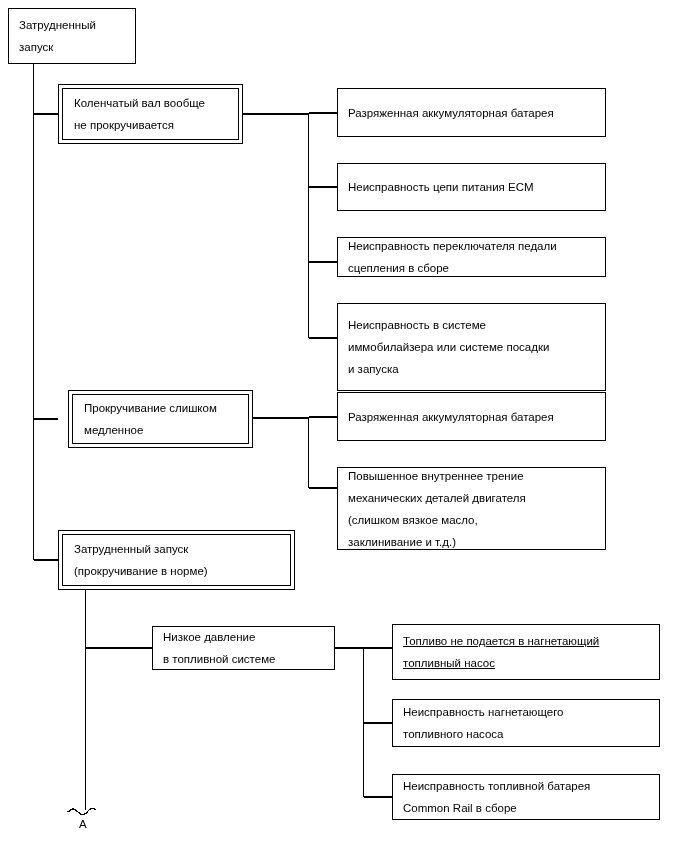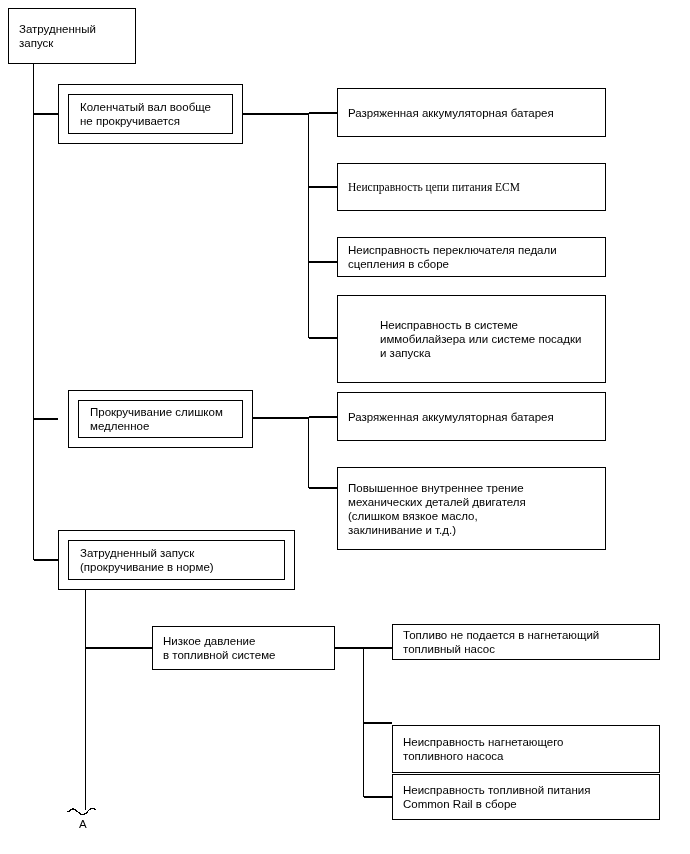--- a/index.html
+++ b/index.html
@@ -27,34 +27,34 @@
   .node {
     position: absolute;
     box-sizing: border-box;
     background: #ffffff;
     border: 1px solid #000000;
     display: flex;
     align-items: center;
   }
   .node.double {
     border: 1px solid #000000;
-    padding: 9px;
+    padding: 3px;
   }
   .node.double > .inner {
     box-sizing: border-box;
     width: 100%;
     height: 100%;
     border: 1px solid #000000;
     background: #ffffff;
     display: flex;
     align-items: center;
   }
   .label {
     font-size: 11.5px;
-    line-height: 14px;
+    line-height: 22px;
     color: #000000;
     white-space: pre-line;
     padding-left: 10px;
     padding-right: 6px;
   }
   .node.double .label {
     padding-left: 11px;
   }
   .break-label {
     position: absolute;
@@ -132,56 +132,56 @@
 
   <div class="node" style="left:152px;top:626px;width:183px;height:44px;">
     <div class="label">Низкое давление
 в топливной системе</div>
   </div>
 
   <div class="node" style="left:337px;top:88px;width:269px;height:49px;">
     <div class="label">Разряженная аккумуляторная батарея</div>
   </div>
 
-  <div class="node" style="left:337px;top:163px;width:269px;height:48px;font-family:Liberation Serif, serif;">
+  <div class="node" style="left:337px;top:163px;width:269px;height:48px;">
     <div class="label">Неисправность цепи питания ECM</div>
   </div>
 
   <div class="node" style="left:337px;top:237px;width:269px;height:40px;">
     <div class="label">Неисправность переключателя педали
 сцепления в сборе</div>
   </div>
 
-  <div class="node" style="left:337px;top:295px;width:269px;height:88px;padding-left:32px;">
+  <div class="node" style="left:337px;top:303px;width:269px;height:88px;">
     <div class="label">Неисправность в системе
 иммобилайзера или системе посадки
 и запуска</div>
   </div>
 
   <div class="node" style="left:337px;top:392px;width:269px;height:49px;">
     <div class="label">Разряженная аккумуляторная батарея</div>
   </div>
 
   <div class="node" style="left:337px;top:467px;width:269px;height:83px;">
     <div class="label">Повышенное внутреннее трение
 механических деталей двигателя
 (слишком вязкое масло,
 заклинивание и т.д.)</div>
   </div>
 
-  <div class="node" style="left:392px;top:624px;width:268px;height:36px;">
+  <div class="node" style="left:392px;top:624px;width:268px;height:56px;text-decoration:underline;">
     <div class="label">Топливо не подается в нагнетающий
 топливный насос</div>
   </div>
 
-  <div class="node" style="left:392px;top:699px;width:268px;height:48px;margin-top:26px;">
+  <div class="node" style="left:392px;top:699px;width:268px;height:48px;">
     <div class="label">Неисправность нагнетающего
 топливного насоса</div>
   </div>
 
   <div class="node" style="left:392px;top:774px;width:268px;height:46px;">
-    <div class="label">Неисправность топливной питания
+    <div class="label">Неисправность топливной батарея
 Common Rail в сборе</div>
   </div>
 
   <div class="break-label" style="left:79px;top:818px;">A</div>
 
 </div>
 
 </body></html>

